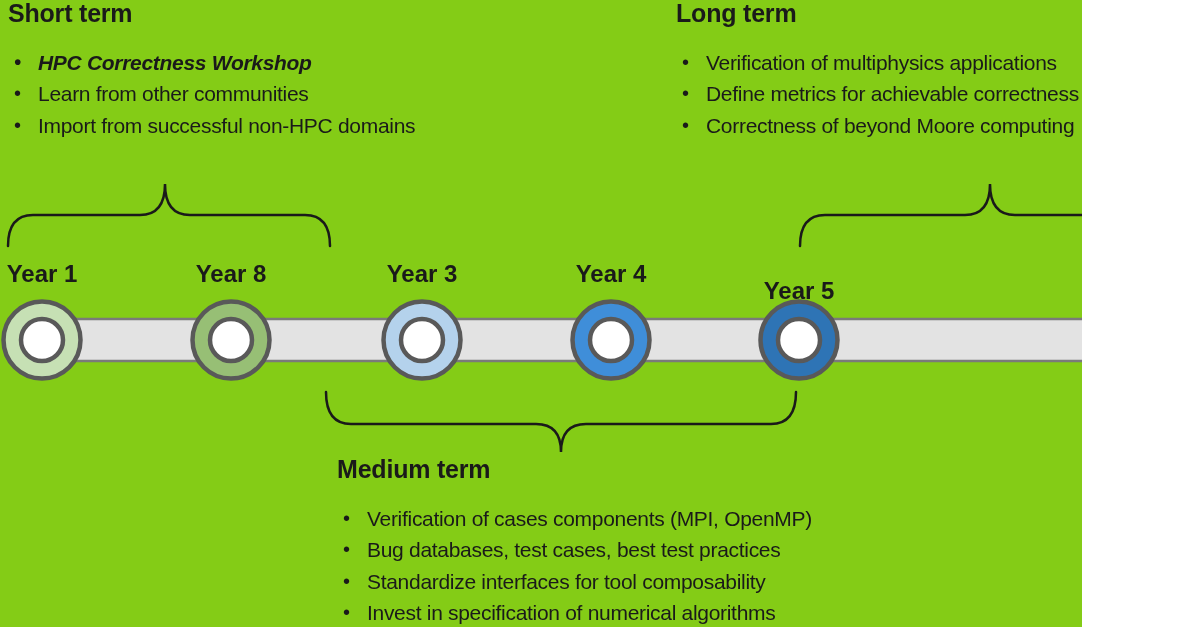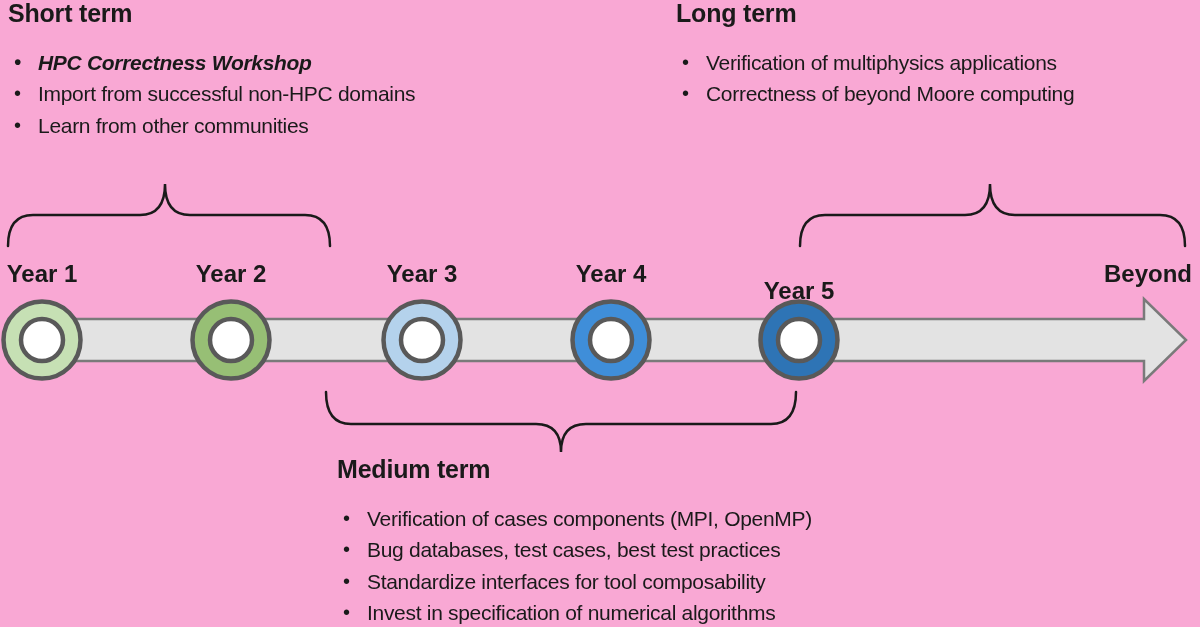--- a/index.html
+++ b/index.html
@@ -1,17 +1,17 @@
 <!DOCTYPE html>
 <html><head>
 <meta charset="utf-8">
 <style>
   html,body{margin:0;padding:0;background:#fff;}
   #canvas{
-    position:relative;width:1200px;height:627px;background:#f9a8d4;
+    position:relative;width:1082px;height:627px;background:#84cc16;
     font-family:"Liberation Sans",sans-serif;color:#1a1a1a;overflow:hidden;
   }
   .section{position:absolute;}
   .sec-title{font-size:25px;font-weight:bold;line-height:30px;letter-spacing:-0.2px;margin:0;}
   .bullets{list-style:none;margin:19px 0 0 0;padding:0;font-size:21px;line-height:31.3px;letter-spacing:-0.3px;}
   .bullets li{position:relative;padding-left:30px;white-space:nowrap;}
   .bullets li::before{content:"\2022";position:absolute;left:6px;top:0;font-size:20px;}
   #short-list li:nth-child(1){font-weight:bold;font-style:italic;}
   .year-label{
     position:absolute;top:259px;width:130px;text-align:center;
@@ -25,45 +25,46 @@
 </style>
 </head>
 <body>
 
 <div id="canvas">
 
   <div class="section" style="left:8px;top:-2px;">
     <div class="sec-title">Short term</div>
     <ul class="bullets" id="short-list">
       <li><span>HPC Correctness Workshop</span></li>
+      <li><span>Learn from other communities</span></li>
       <li><span>Import from successful non-HPC domains</span></li>
-      <li><span>Learn from other communities</span></li>
     </ul>
   </div>
 
   <div class="section" style="left:676px;top:-2px;">
     <div class="sec-title">Long term</div>
     <ul class="bullets">
       <li><span>Verification of multiphysics applications</span></li>
+      <li><span>Define metrics for achievable correctness</span></li>
       <li><span>Correctness of beyond Moore computing</span></li>
     </ul>
   </div>
 
   <div class="section" style="left:337px;top:454px;">
     <div class="sec-title">Medium term</div>
     <ul class="bullets">
       <li><span>Verification of cases components (MPI, OpenMP)</span></li>
       <li><span>Bug databases, test cases, best test practices</span></li>
       <li><span>Standardize interfaces for tool composability</span></li>
       <li><span>Invest in specification of numerical algorithms</span></li>
     </ul>
   </div>
 
   <div class="year-label" style="left:-23px;">Year 1</div>
-  <div class="year-label" style="left:166px;">Year 2</div>
+  <div class="year-label" style="left:166px;">Year 8</div>
   <div class="year-label" style="left:357px;">Year 3</div>
   <div class="year-label" style="left:546px;">Year 4</div>
   <div class="year-label" style="left:734px;margin-top:17px;">Year 5</div>
   <div class="year-label" style="left:1083px;">Beyond</div>
 
   <svg id="overlay" width="1200" height="627" viewBox="0 0 1200 627">
 
     <path class="brace" d="M 8 246 Q 8 215 33 215 L 140 215 Q 165 215 165 184 Q 165 215 190 215 L 305 215 Q 330 215 330 246"></path>
 
     <path class="brace" d="M 800 246 Q 800 215 825 215 L 965 215 Q 990 215 990 184 Q 990 215 1015 215 L 1160 215 Q 1185 215 1185 246"></path>

